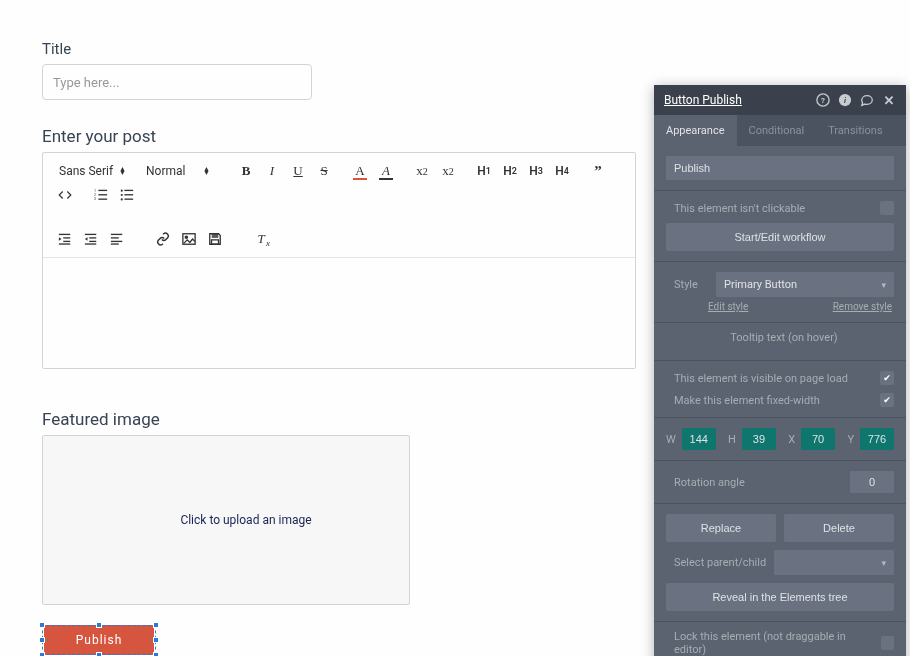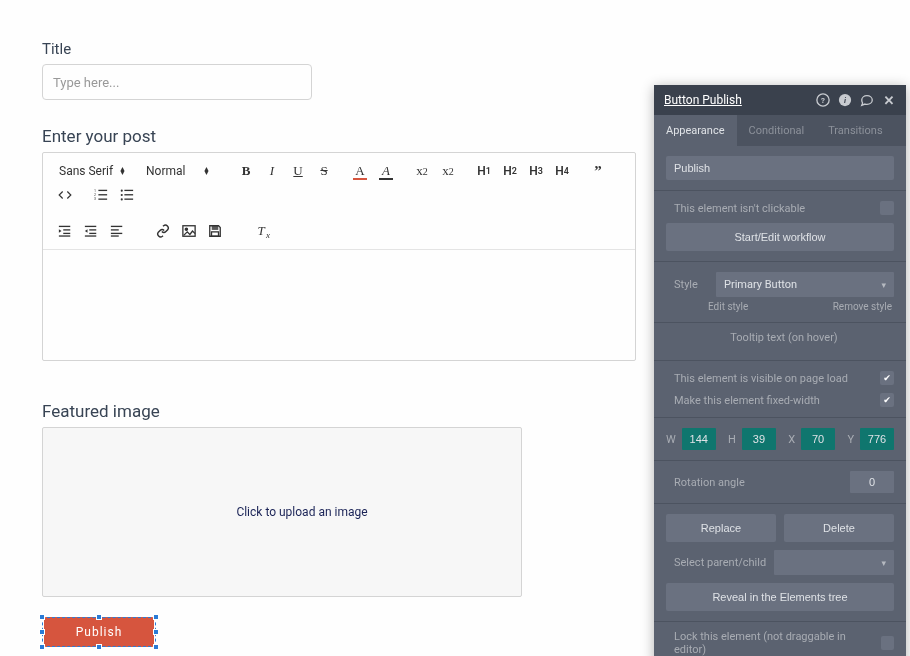--- a/index.html
+++ b/index.html
@@ -44,21 +44,21 @@
       border-radius: 2px;
       margin-top: 6px;
       width: 594px;
     }
     .toolbar {
       border-bottom: 1px solid #e4e4e4;
       padding: 6px 10px;
       display: flex;
       flex-wrap: wrap;
       align-items: center;
-      gap: 8px;
+      gap: 16px;
     }
     .tb-row {
       display: flex;
       align-items: center;
       flex-wrap: wrap;
       gap: 0;
       width: 100%;
     }
     .tb-select {
       display: inline-flex;
@@ -93,21 +93,21 @@
     .tb-btn.bold { font-weight: bold; }
     .tb-btn.italic { font-style: italic; font-family: Georgia, serif; }
     .tb-btn.underline { text-decoration: underline; }
     .tb-btn.strike { text-decoration: line-through; }
     .tb-btn svg { width: 14px; height: 14px; }
     .tb-group-gap { width: 10px; }
     .editor-content {
       height: 110px;
     }
     .featured-box {
-      width: 480px;
+      width: 368px;
       height: 170px;
       border: 1px solid #d4d4d4;
       border-radius: 2px;
       background: #f7f7f7;
       display: flex;
       align-items: center;
       justify-content: center;
       font-size: 12px;
       color: #1a2356;
       margin-top: 6px;
@@ -538,21 +538,21 @@
     </div>
 
     <div class="panel-section">
       <div class="panel-row">
         <span class="panel-label-text" style="width:34px;">Style</span>
         <div class="panel-select">
           <span>Primary Button</span>
           <span class="panel-caret"></span>
         </div>
       </div>
-      <div class="panel-sublinks" style="padding-left:42px;">
+      <div class="panel-sublinks" style="padding-left:42px;text-decoration:underline;">
         <span>Edit style</span>
         <span>Remove style</span>
       </div>
     </div>
 
     <div class="panel-section tight">
       <div class="tooltip-input-wrap">
         <span class="panel-label-text">Tooltip text (on hover)</span>
         <div class="tooltip-field"></div>
       </div>

